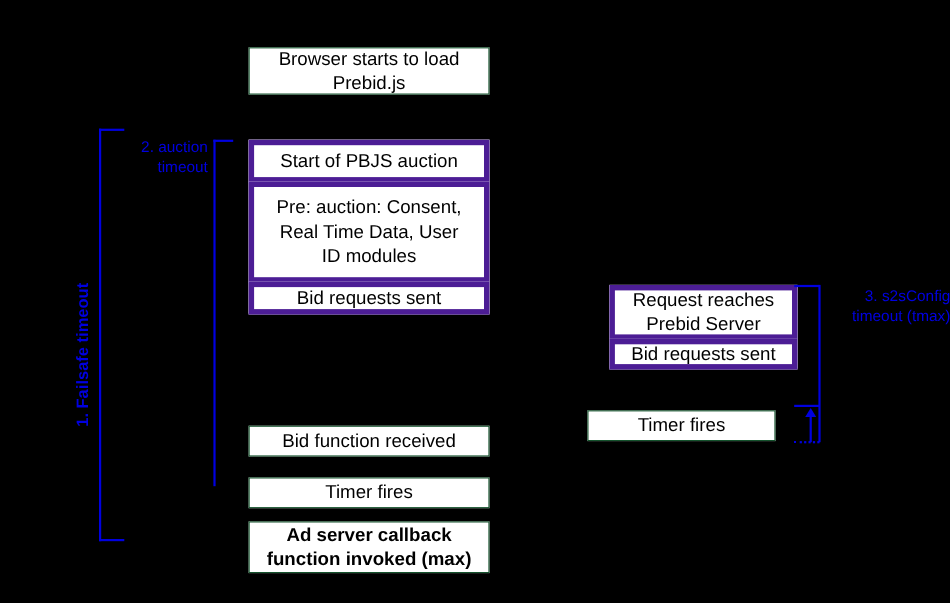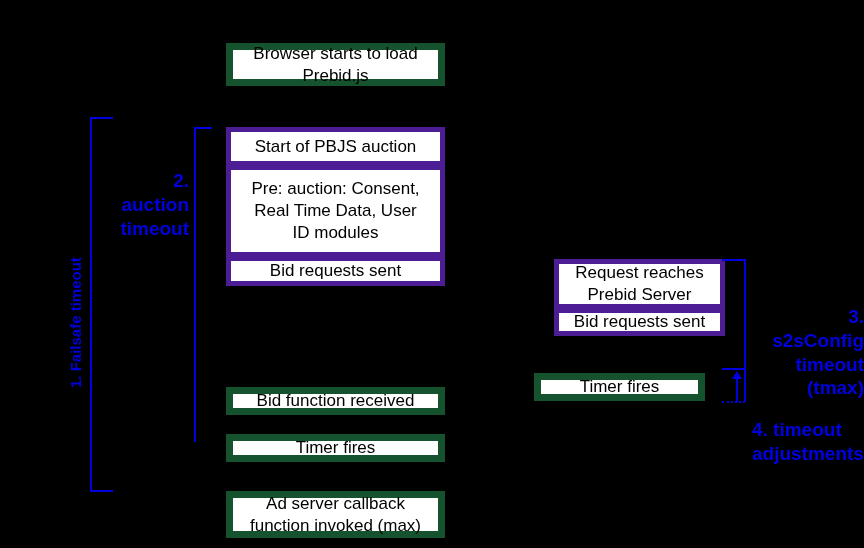--- a/index.html
+++ b/index.html
@@ -12,21 +12,21 @@
     width: 864px;
     height: 548px;
     background: #000000;
     overflow: hidden;
     font-family: "Liberation Sans", sans-serif;
   }
   .box {
     position: absolute;
     background: #ffffff;
     color: #000000;
-    border: 7px solid #14532d;
+    border: 1px solid #14532d;
     box-sizing: border-box;
     display: flex;
     align-items: center;
     justify-content: center;
     text-align: center;
     font-size: 17px;
     line-height: 1.28;
     font-family: "Liberation Sans", sans-serif;
     white-space: pre-line;
     padding: 0 6px;
@@ -47,26 +47,25 @@
     font-size: 17px;
     line-height: 1.28;
     white-space: pre-line;
     border: 5px solid #4c1d95;
     margin-bottom: -1px;
     padding: 0 6px;
   }
   .blue-label {
     position: absolute;
     color: #0000E0;
-    font-weight: bold;
-    font-size: 19px;
+    font-weight: normal;
+    font-size: 14px;
     line-height: 1.25;
     font-family: "Liberation Sans", sans-serif;
     white-space: pre-line;
-    margin-top: 44px;
   }
   .rot-label {
     position: absolute;
     color: #0000E0;
     font-weight: bold;
     font-size: 15px;
     font-family: "Liberation Sans", sans-serif;
     transform-origin: left top;
     transform: rotate(-90deg);
     white-space: nowrap;
@@ -123,37 +122,35 @@
     <div class="cell" style="height:92px;">Pre: auction: Consent,
 Real Time Data, User
 ID modules</div>
     <div class="cell" style="height:30px;">Bid requests sent</div>
   </div>
 
   <div class="box" style="left:226px; top:387px; width:219px; height:28px;">Bid function received</div>
 
   <div class="box" style="left:226px; top:434px; width:219px; height:28px;">Timer fires</div>
 
-  <div class="box" style="left:226px; top:491px; width:219px; height:47px;">Ad server callback
+  <div class="box" style="left:226px; top:474px; width:219px; height:47px;font-weight:bold;">Ad server callback
 function invoked (max)</div>
 
   <div class="stack" style="left:554px; top:259px; width:171px;">
     <div class="cell" style="height:50px;">Request reaches
 Prebid Server</div>
     <div class="cell" style="height:28px;">Bid requests sent</div>
   </div>
 
   <div class="box" style="left:534px; top:373px; width:171px; height:28px;">Timer fires</div>
 
   <div class="brk-v" style="left:744px; top:259px; height:111px;"></div>
   <div class="brk-h" style="left:722px; top:259px; width:23px;"></div>
   <div class="brk-h" style="left:722px; top:368px; width:23px;"></div>
   <div class="blue-label" style="left:752px; top:261px; width:112px; text-align:right;">3. s2sConfig
 timeout (tmax)</div>
 
   <div class="arrow-shaft" style="left:736px; top:378px; height:24px;"></div>
   <div class="arrow-head" style="left:732px; top:371px;"></div>
   <div class="dotted-h" style="left:722px; top:401px; width:23px;"></div>
   <div class="brk-v" style="left:744px; top:370px; height:32px;"></div>
-  <div class="blue-label" style="left:752px; top:374px; width:112px; text-align:left;">4. timeout
-adjustments</div>
 
 </div>
 
 </body></html>

